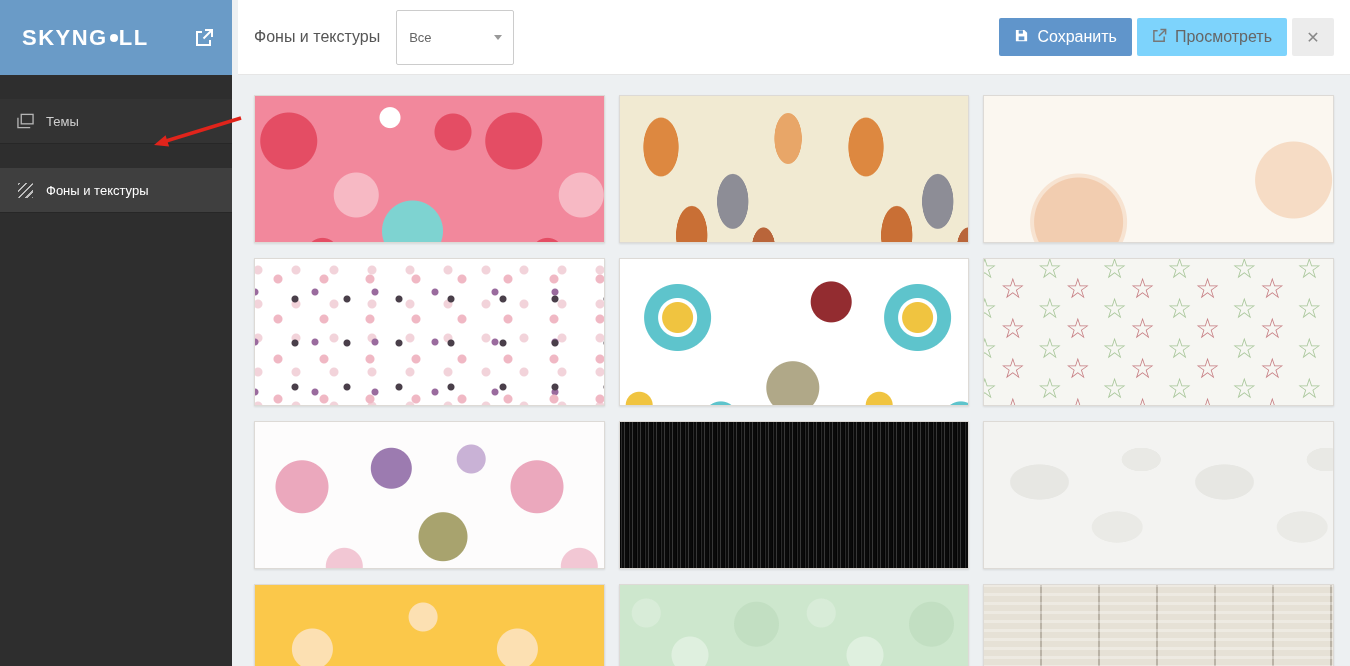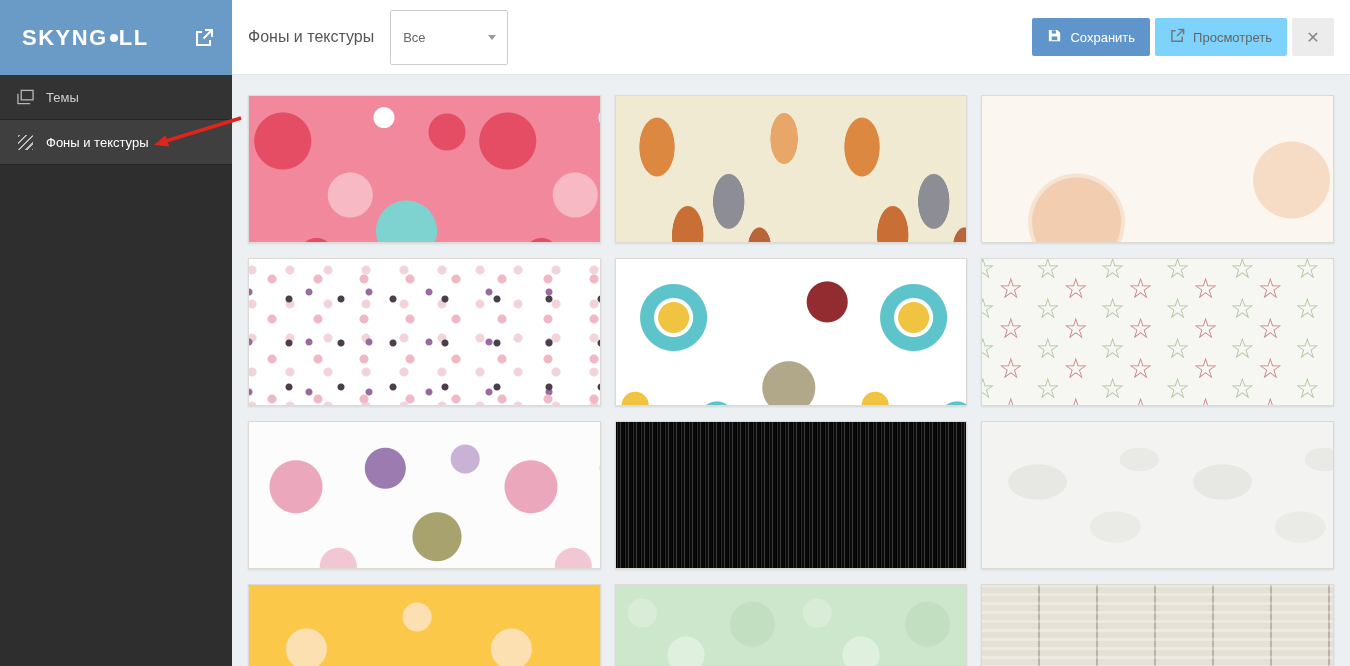--- a/index.html
+++ b/index.html
@@ -3,39 +3,40 @@
 <meta charset="utf-8">
 <style>
   * { margin:0; padding:0; box-sizing:border-box; }
   html,body { width:1350px; height:666px; }
   body {
     font-family:"Liberation Sans", sans-serif;
     background:#edf0f2;
     position:relative;
     overflow:hidden;
   }
-  .app { display:flex; width:100%; height:100%; }
+  .app { display:flex; width:100%; height:100%;gap:6px; }
 
   
   .sidebar { width:232px; flex-shrink:0; background:#2e2e2e; display:flex; flex-direction:column; }
   .logo-bar {
     height:75px; background:#6a9bc7; display:flex; align-items:center;
     justify-content:space-between; padding:0 18px 0 22px; flex-shrink:0;
   }
   .logo { color:#fff; font-size:22px; font-weight:bold; letter-spacing:1.5px; display:flex; align-items:center; }
   .logo-o {
     display:inline-block; width:7px; height:7px; border:4.5px solid #fff;
     border-radius:50%; background:#263445; margin:0 1px 0 2px;
   }
   .logo-ext { cursor:pointer; display:flex; align-items:center; }
   .menu { display:flex; flex-direction:column; }
   .menu-item {
     height:45px; display:flex; align-items:center; gap:12px; padding:0 17px;
     color:#cfcfcf; font-size:13px; cursor:pointer; background:#333333;
     border-bottom:1px solid #272727;
+    margin-top:24px;
   }
   .menu-item.active { background:#3f3f3f; color:#ffffff; }
   .mi-icon { width:17px; height:16px; display:flex; align-items:center; justify-content:center; flex-shrink:0; }
   .icon-stripes {
     width:15px; height:15px; border-radius:1px;
     background:repeating-linear-gradient(135deg,#bdbdbd 0 2px, transparent 2px 5px);
   }
   .icon-wheel {
     width:16px; height:16px; border-radius:50%;
     background:conic-gradient(#e5473c,#f2a03d,#f5d93e,#57b94c,#3f7fd6,#8e4fd0,#e5473c);
@@ -50,21 +51,21 @@
   .page-title { font-size:16px; color:#555; margin-right:16px; }
   .select {
     height:55px; min-width:118px; border:1px solid #cccccc; border-radius:2px;
     background:#fff; display:flex; align-items:center; justify-content:space-between;
     padding:0 11px 0 12px; color:#666; font-size:13px; cursor:pointer; gap:28px;
   }
   .caret { width:0; height:0; border-left:4px solid transparent; border-right:4px solid transparent; border-top:5px solid #999; }
   .spacer { flex:1; }
   .btn {
     height:38px; display:flex; align-items:center; gap:8px; padding:0 15px;
-    font-size:13px; border-radius:2px; cursor:pointer; user-select:none; white-space:nowrap;
+    font-size:16px; border-radius:2px; cursor:pointer; user-select:none; white-space:nowrap;
   }
   .btn-save { background:#6095cb; color:#fff; }
   .btn-preview { background:#7dd3fc; color:#666; margin-left:5px; }
   .btn-close { width:42px; justify-content:center; background:#ececec; color:#888; font-size:16px; padding:0; margin-left:5px; }
 
   
   .content { flex:1; padding:20px 16px; overflow:hidden; background:#edf0f2; }
   .grid { display:grid; grid-template-columns:repeat(3,1fr); gap:15px 14px; }
   .tile {
     height:148px; border:1px solid #dddad6; box-shadow:0 1px 2px rgba(0,0,0,.1);

